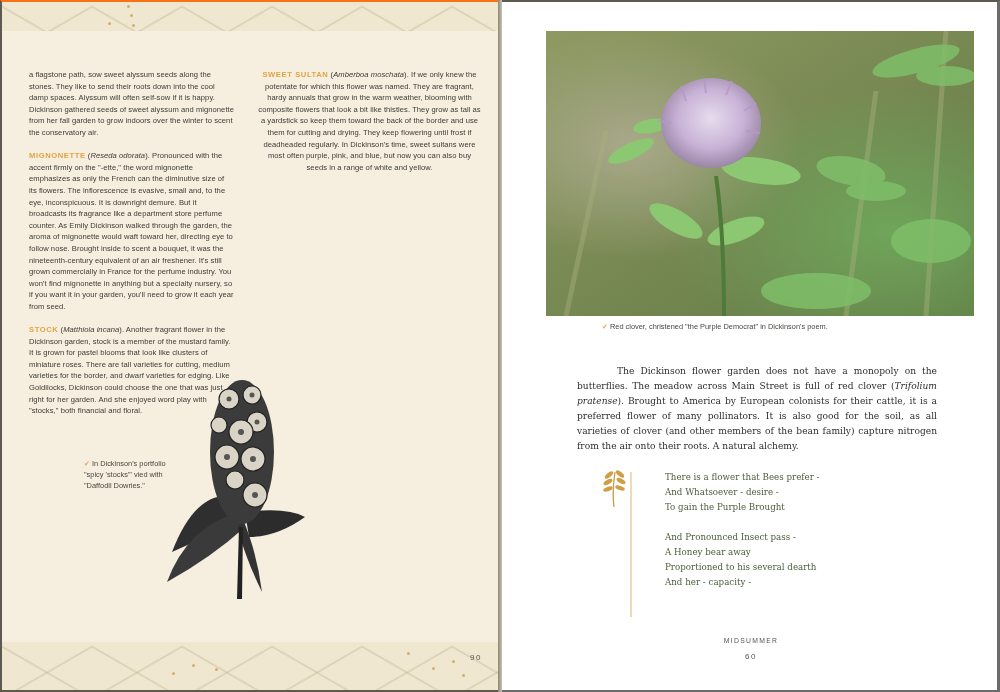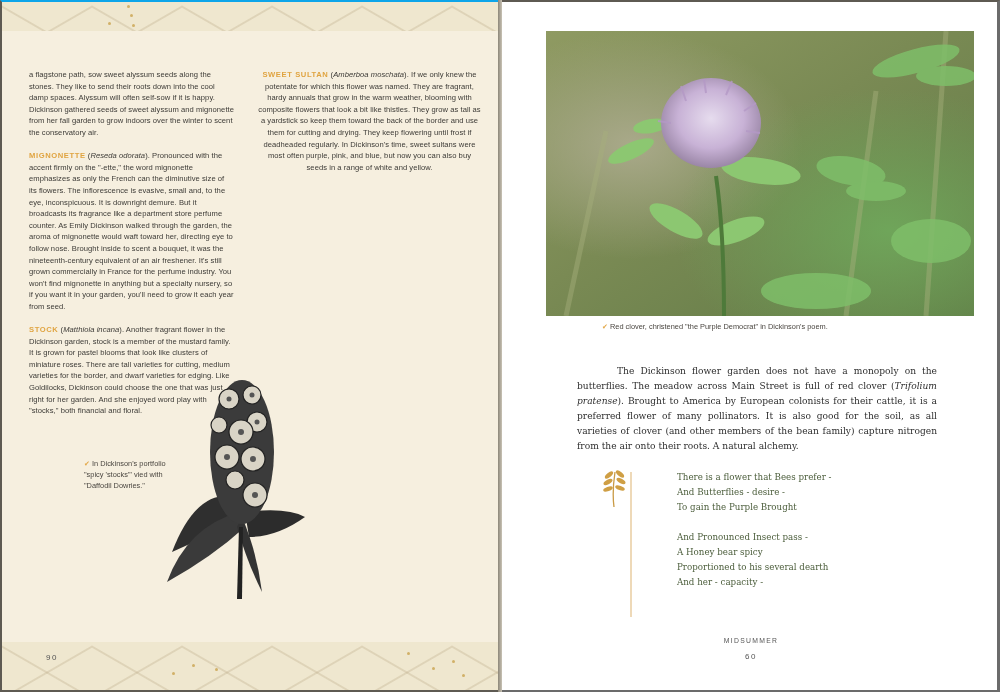--- a/index.html
+++ b/index.html
@@ -4,21 +4,21 @@
 <style>
   * { box-sizing: border-box; margin: 0; padding: 0; }
   html, body { width: 1000px; height: 692px; overflow: hidden; background: #6e6a62; }
   .spread { position: relative; width: 1000px; height: 692px; }
 
   
   .page-left {
     position: absolute; left: 0; top: 0; width: 500px; height: 692px;
     background: #f6efdf;
     border-left: 2px solid #5e5a52;
-    border-top: 2px solid #0ea5e9;
+    border-top: 2px solid #f97316;
     border-bottom: 2px solid #5e5a52;
     overflow: hidden;
   }
   .band {
     position: absolute; left: 0; width: 100%;
     background-color: #efe7cf;
     background-image:
       linear-gradient(30deg, transparent 48%, rgba(190,175,140,0.35) 49%, rgba(190,175,140,0.35) 50%, transparent 51%),
       linear-gradient(-30deg, transparent 48%, rgba(190,175,140,0.35) 49%, rgba(190,175,140,0.35) 50%, transparent 51%);
     background-size: 90px 60px;
@@ -39,21 +39,21 @@
 
   .side-caption {
     position: absolute; left: 82px; top: 456px; width: 90px;
     font-family: "Liberation Sans", sans-serif; font-size: 7.4px; line-height: 11px; color: #4a4640;
   }
   .bullet-mark { color: #e3a94b; font-size: 7px; }
 
   .stock-illustration { position: absolute; left: 165px; top: 375px; width: 140px; height: 225px; }
 
   .folio-left {
-    position: absolute; left: 0; width: 480px; top: 651px; text-align: left;
+    position: absolute; left: 0; width: 480px; top: 651px; text-align: right;
     font-family: "Liberation Sans", sans-serif; font-size: 8px; letter-spacing: 1.5px; color: #555; padding-left: 44px;
   }
 
   
   .gutter { position: absolute; left: 498px; top: 0; width: 4px; height: 692px; background: linear-gradient(90deg, #8c8678, #c9c3b5); }
 
   
   .page-right {
     position: absolute; left: 502px; top: 0; width: 498px; height: 692px;
     background: #ffffff;
@@ -70,21 +70,21 @@
   .body-text {
     position: absolute; left: 75px; top: 362px; width: 360px;
     font-family: "DejaVu Serif", serif; font-size: 9.1px; line-height: 15.1px; color: #2e2e2e;
     text-align: justify;
   }
   .body-text .indent { display: inline-block; width: 40px; }
   .poem-leaf { position: absolute; left: 97px; top: 465px; width: 30px; height: 40px; }
   .poem-rule { position: absolute; left: 128px; top: 470px; width: 2px; height: 145px; background: #eed9b8; }
   .poem {
     position: absolute; left: 163px; top: 468px; width: 230px;
-    font-family: "DejaVu Serif", serif; font-size: 8.7px; line-height: 15px; color: #4c5e3c; margin-left: 12px;
+    font-family: "DejaVu Serif", serif; font-size: 8.7px; line-height: 15px; color: #4c5e3c;
   }
   .poem .line { display: block; white-space: nowrap; }
   .poem .gap { display: block; height: 15px; }
   .running-head {
     position: absolute; left: 0; width: 498px; top: 635px; text-align: center;
     font-family: "Liberation Sans", sans-serif; font-size: 6.8px; letter-spacing: 1.3px; color: #555;
   }
   .folio-right {
     position: absolute; left: 0; width: 498px; top: 650px; text-align: center;
     font-family: "Liberation Sans", sans-serif; font-size: 8px; letter-spacing: 1.5px; color: #555;
@@ -242,25 +242,25 @@
         <ellipse cx="9" cy="15" rx="5" ry="2.2" transform="rotate(-30 9 15)"></ellipse>
         <ellipse cx="22" cy="14" rx="5" ry="2.2" transform="rotate(30 22 14)"></ellipse>
         <ellipse cx="9" cy="22" rx="5" ry="2.2" transform="rotate(-20 9 22)"></ellipse>
         <ellipse cx="21" cy="21" rx="5" ry="2.2" transform="rotate(20 21 21)"></ellipse>
       </g>
     </svg>
     <div class="poem-rule"></div>
 
     <div class="poem">
       <span class="line">There is a flower that Bees prefer -</span>
-      <span class="line">And Butterflies - desire -</span>
+      <span class="line">And Whatsoever - desire -</span>
       <span class="line">To gain the Purple Brought</span>
       <span class="gap"></span>
       <span class="line">And Pronounced Insect pass -</span>
-      <span class="line">A Honey bear spicy</span>
+      <span class="line">A Honey bear away</span>
       <span class="line">Proportioned to his several dearth</span>
       <span class="line">And her - capacity -</span>
     </div>
 
     <div class="running-head">MIDSUMMER</div>
     <div class="folio-right">60</div>
   </div>
 </div>
 
 </body></html>

